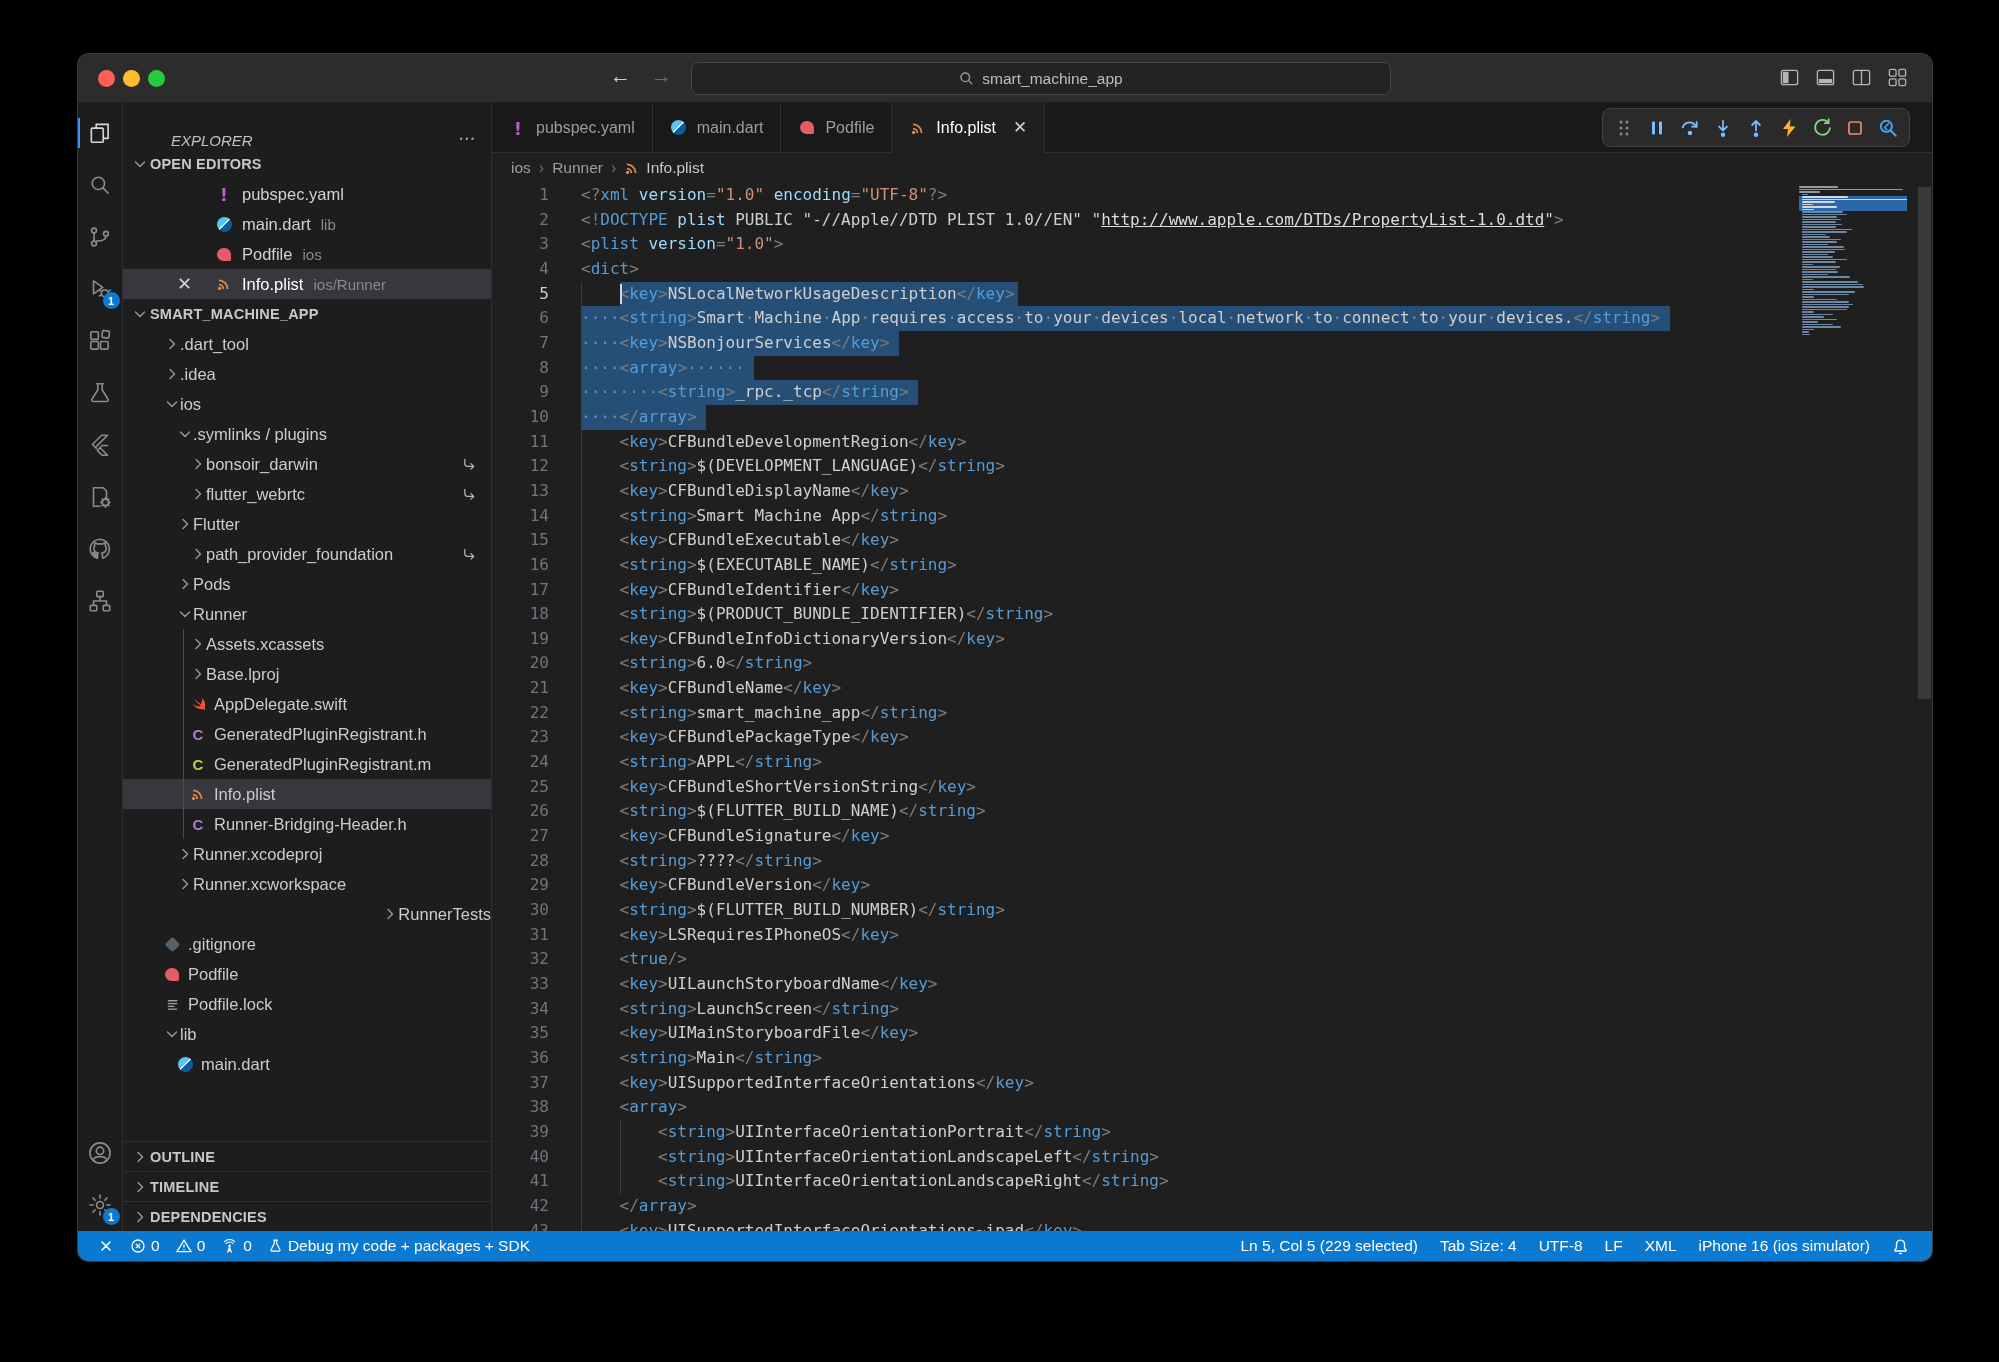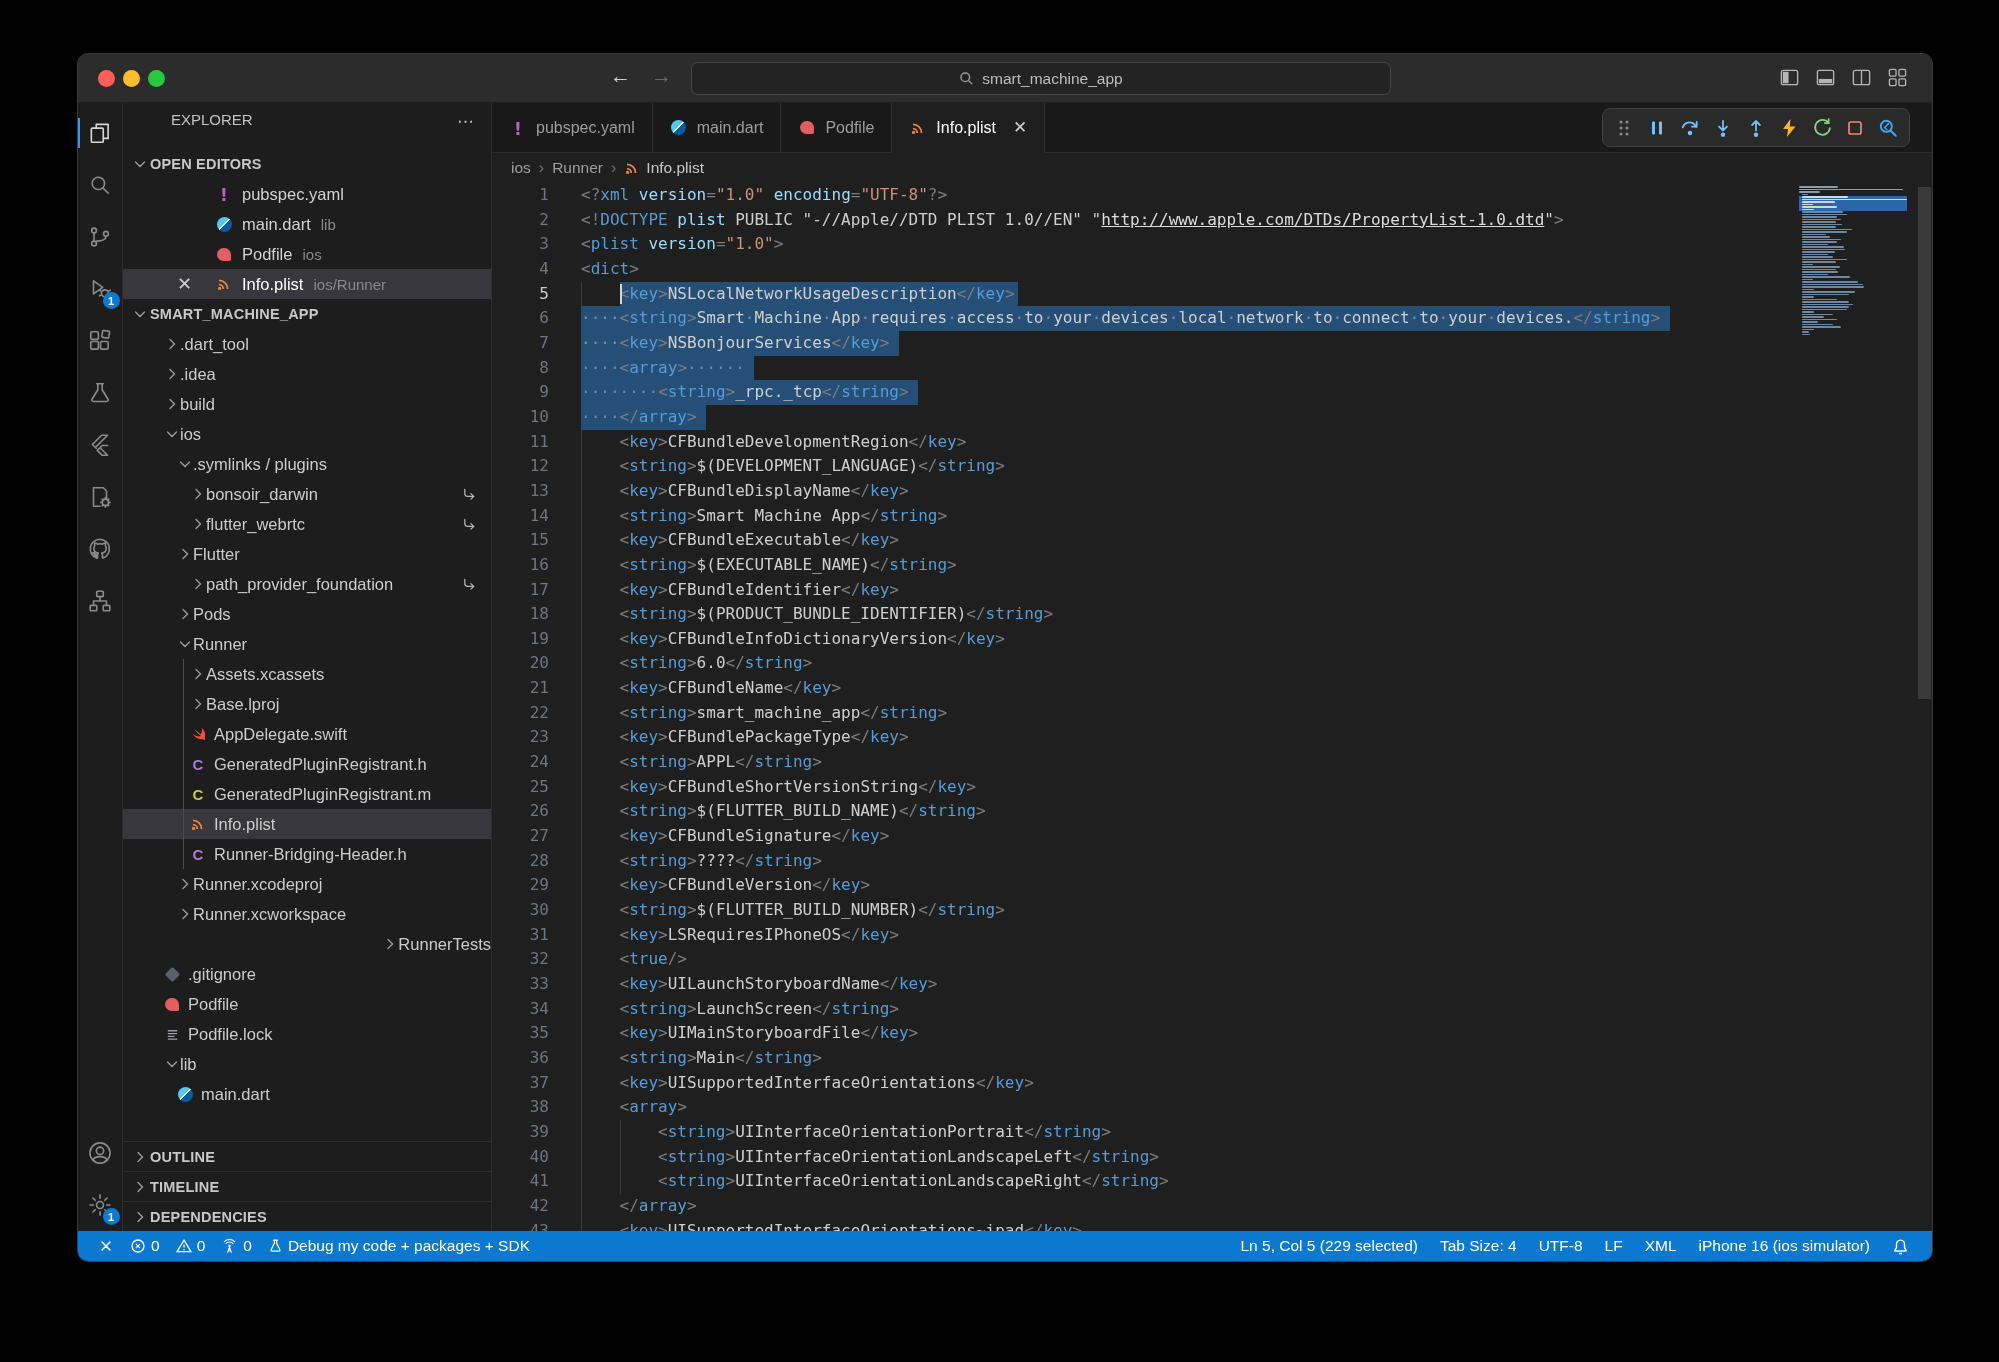--- a/index.html
+++ b/index.html
@@ -23,22 +23,22 @@
     display:flex; flex-direction:column; align-items:center; padding-top:4px; }
   .act-item { width:45px; height:52px; display:grid; place-items:center; color:#8b8b8b; position:relative; }
   .act-item.active { color:#d7d7d7; }
   .act-item.active::before { content:""; position:absolute; left:0; top:11px; bottom:11px; width:2px; background:#3794ff; }
   .act-spacer { flex:1; }
   .badge { position:absolute; right:3px; bottom:6px; min-width:17px; height:17px; border-radius:9px;
     background:#0d7ad1; color:#fff; font-size:11px; font-weight:700; display:grid; place-items:center; padding:0 3px; }
   
   .sidebar { width:369px; background:#1d1d1d; border-right:1px solid #2e2e2e; flex:none;
     display:flex; flex-direction:column; font-size:16.5px; overflow:hidden; }
-  .side-header { height:46px; flex:none; display:flex; align-items:flex-start; padding:8px 16px 0 48px;
-    font-size:15px; color:#c2c2c2; }
+  .side-header { height:46px; flex:none; display:flex; align-items:flex-end; padding:0 16px 0 48px;
+    font-size:15px; color:#c2c2c2;font-style:italic; }
   .side-header .more { margin-left:auto; color:#c5c5c5; letter-spacing:1px; font-size:17px; }
   .row { height:30px; flex:none; display:flex; align-items:center; position:relative; cursor:default; }
   .sec-head { font-weight:700; font-size:14.5px; color:#c8c8c8; padding-left:8px; letter-spacing:.2px; }
   .sec-head .chev { margin-right:2px; }
   .chev { width:17px; height:17px; flex:none; display:grid; place-items:center; }
   .oe-item { padding-left:92px; color:#d2d2d2; }
   .oe-item .fic { margin-right:9px; }
   .oe-item.active { background:#37373d; color:#ffffff; }
   .oe-close { position:absolute; left:54px; color:#cfcfcf; font-size:18px; }
   .detail { color:#8a8a8a; font-size:15px; margin-left:10px; }
@@ -295,28 +295,20 @@
           <div class="row tree-item" style="padding-left: 40px;">
             <span class="chev">
               <svg width="16" height="16" viewBox="0 0 16 16" fill="none" stroke="#9b9b9b" stroke-width="1.4" stroke-linecap="round">
                 <path d="M6 3.5 L10.5 8 L6 12.5"></path>
               </svg>
             </span>
             <span class="label">.idea</span>
           </div>
           <div class="row tree-item" style="padding-left: 40px;">
             <span class="chev">
-              <svg width="16" height="16" viewBox="0 0 16 16" fill="none" stroke="#9b9b9b" stroke-width="1.4" stroke-linecap="round">
-                <path d="M6 3.5 L10.5 8 L6 12.5"></path>
-              </svg>
-            </span>
-            <span class="label">build</span>
-          </div>
-          <div class="row tree-item" style="padding-left: 40px;">
-            <span class="chev">
               <svg width="16" height="16" viewBox="0 0 16 16" fill="none" stroke="#9b9b9b" stroke-width="1.4" stroke-linecap="round" transform="rotate(90)">
                 <path d="M6 3.5 L10.5 8 L6 12.5"></path>
               </svg>
             </span>
             <span class="label">ios</span>
           </div>
           <div class="row tree-item" style="padding-left: 53px;">
             <span class="chev">
               <svg width="16" height="16" viewBox="0 0 16 16" fill="none" stroke="#9b9b9b" stroke-width="1.4" stroke-linecap="round" transform="rotate(90)">
                 <path d="M6 3.5 L10.5 8 L6 12.5"></path>

